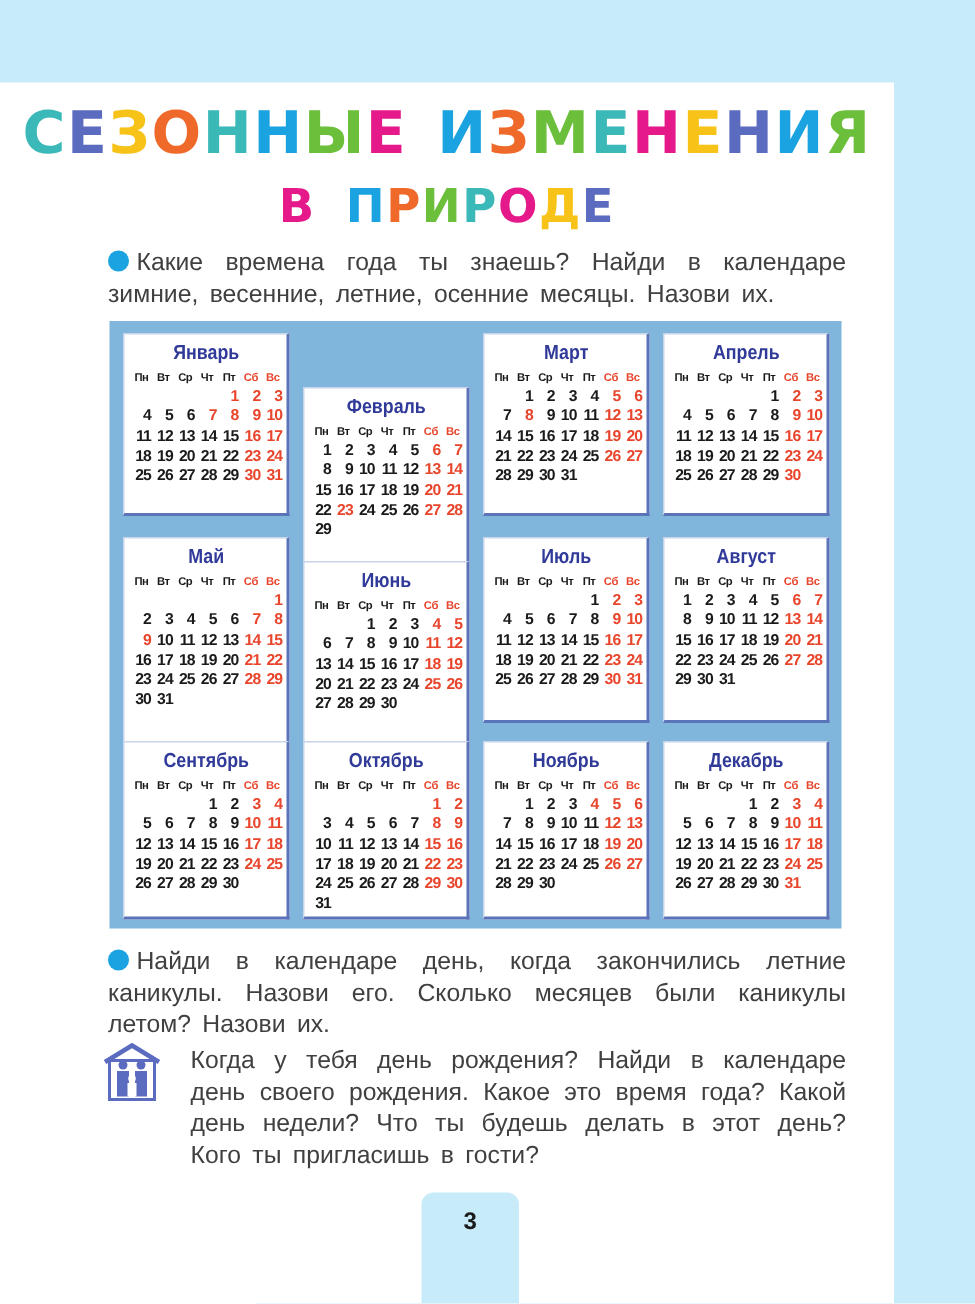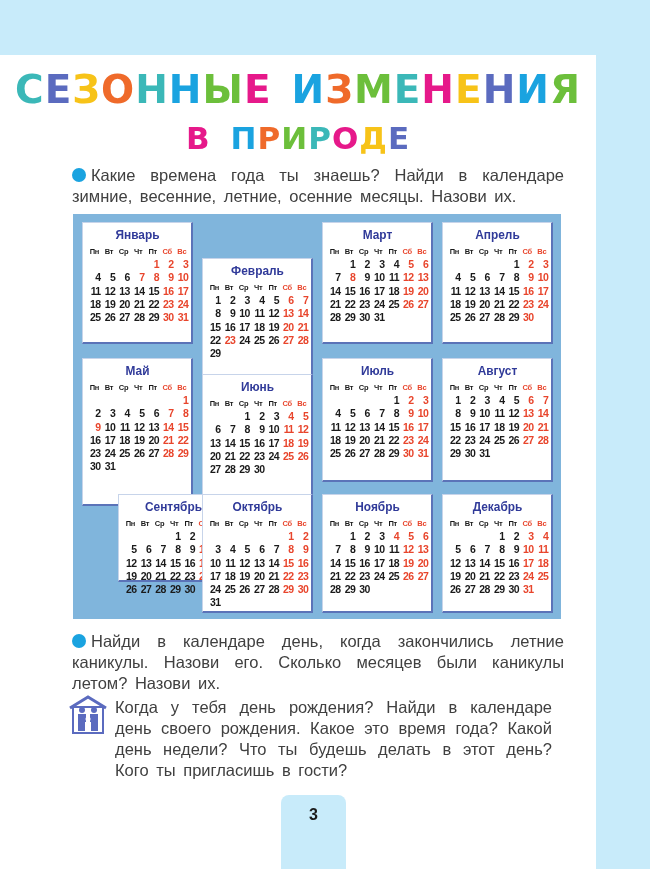--- a/index.html
+++ b/index.html
@@ -20,21 +20,21 @@
   .para {
     position: absolute; font-size: 16.5px; line-height: 21px; color: #404040;
     text-align: justify; word-spacing: 3px;
   }
   .bullet {
     display: inline-block; width: 14px; height: 14px; border-radius: 50%;
     background: #1aa3e0; margin-right: 5px; vertical-align: -1px;
   }
   .q1 { left: 72px; top: 110px; width: 492px; }
   .q2 { left: 72px; top: 576px; width: 492px; }
-  .q3 { left: 115px; top: 642px; width: 437px; }
+  .q3 { left: 127px; top: 642px; width: 437px; }
   .cal-panel {
     position: absolute; left: 73px; top: 159px; width: 488px; height: 405px;
     background: #80b5dc;
   }
   .card {
     position: absolute; width: 111px; background: #fff;
     border-right: 2px solid #5b73b8; border-bottom: 2px solid #5b73b8;
     border-top: 1px solid #c7d4ea; border-left: 1px solid #c7d4ea;
     padding: 4px 3px 2px 4px;
   }
@@ -428,21 +428,21 @@
           <div class="d">24</div>
           <div class="d">25</div>
           <div class="d">26</div>
           <div class="d red">27</div>
           <div class="d red">28</div>
           <div class="d">29</div>
           <div class="d">30</div>
           <div class="d">31</div>
         </div>
       </div>
-      <div class="card" style="left: 9px; top: 280px; height: 88px; margin-left: 36px;">
+      <div class="card" style="left: 9px; top: 280px; height: 119px;">
         <div class="month-name">Сентябрь</div>
         <div class="grid">
           <div class="dh">Пн</div>
           <div class="dh">Вт</div>
           <div class="dh">Ср</div>
           <div class="dh">Чт</div>
           <div class="dh">Пт</div>
           <div class="dh red">Сб</div>
           <div class="dh red">Вс</div>
           <div></div>

